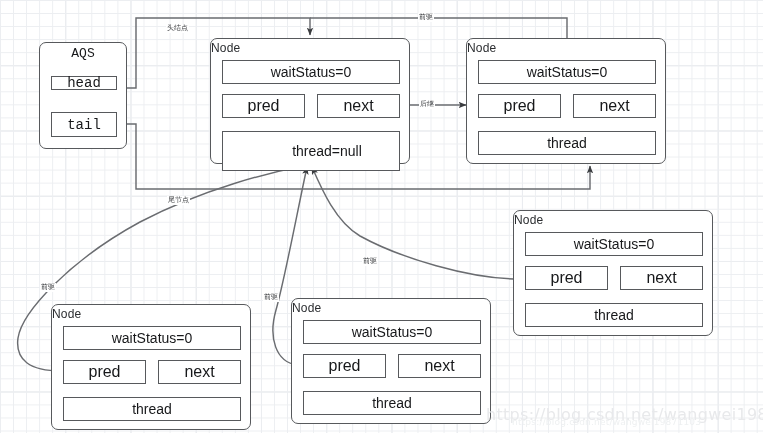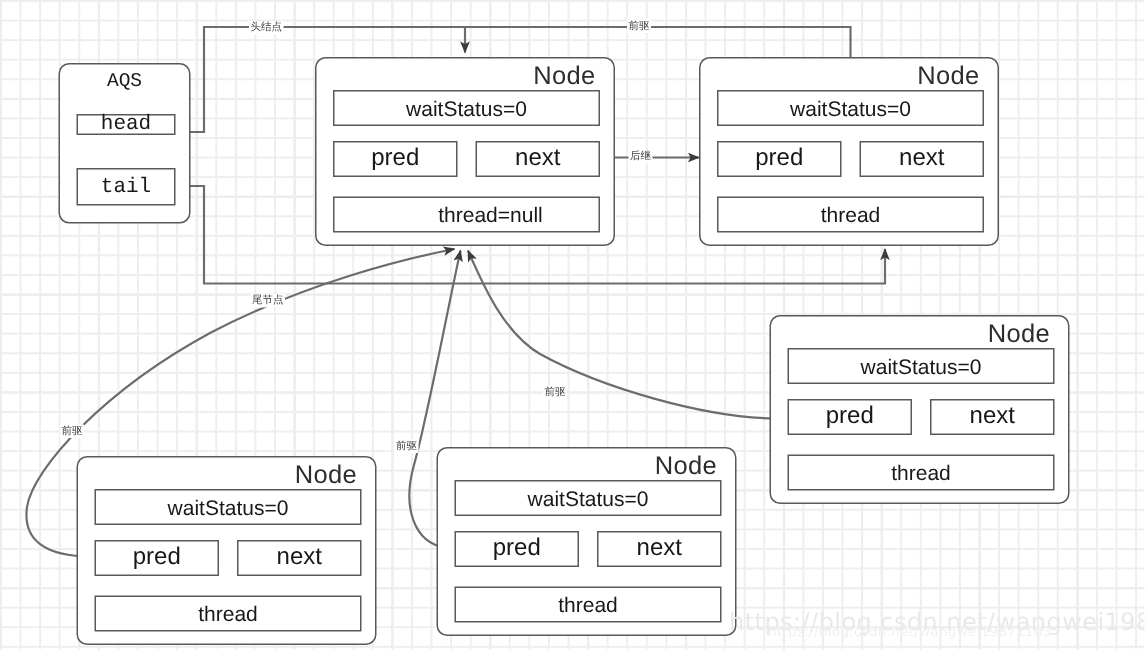--- a/index.html
+++ b/index.html
@@ -24,23 +24,23 @@
   svg#wires{position:absolute;left:0;top:0;width:763px;height:433px;pointer-events:none;}
 
   .node-card{
     position:absolute;
     box-sizing:border-box;
     border:1.6px solid #57595c;
     border-radius:7px;
     background:#ffffff;
   }
   .node-title{
-    position:absolute;left:0;right:12px;top:2px;
-    text-align:right;
-    font-size:17px;
+    position:absolute;left:0;right:0;top:2px;
+    text-align:left;
+    font-size:12px;
     color:#2b2d30;
     letter-spacing:.2px;
   }
   .slot{
     position:absolute;
     box-sizing:border-box;
     border:1.5px solid #57595c;
     background:#ffffff;
     display:flex;align-items:center;justify-content:center;
     font-size:14px;
@@ -121,21 +121,21 @@
     <div class="aqs-title">AQS</div>
     <div class="aqs-slot" style="left:11px;top:33px;width:66px;height:14px;">head</div>
     <div class="aqs-slot" style="left:11px;top:69px;width:66px;height:25px;">tail</div>
   </div>
 
   <div class="node-card" style="left:210px;top:38px;width:200px;height:126px;">
     <div class="node-title">Node</div>
     <div class="slot" style="left:11px;top:21px;width:178px;height:24px;">waitStatus=0</div>
     <div class="slot small" style="left:11px;top:55px;width:83px;height:24px;">pred</div>
     <div class="slot small" style="left:106px;top:55px;width:83px;height:24px;">next</div>
-    <div class="slot" style="left:11px;top:92px;width:178px;height:24px;padding-left:32px;">thread=null</div>
+    <div class="slot" style="left:11px;top:92px;width:178px;height:40px;padding-left:32px;">thread=null</div>
   </div>
 
   <div class="node-card" style="left:466px;top:38px;width:200px;height:126px;">
     <div class="node-title">Node</div>
     <div class="slot" style="left:11px;top:21px;width:178px;height:24px;">waitStatus=0</div>
     <div class="slot small" style="left:11px;top:55px;width:83px;height:24px;">pred</div>
     <div class="slot small" style="left:106px;top:55px;width:83px;height:24px;">next</div>
     <div class="slot" style="left:11px;top:92px;width:178px;height:24px;">thread</div>
   </div>
 
@@ -156,21 +156,21 @@
   </div>
 
   <div class="node-card" style="left:51px;top:304px;width:200px;height:126px;">
     <div class="node-title">Node</div>
     <div class="slot" style="left:11px;top:21px;width:178px;height:24px;">waitStatus=0</div>
     <div class="slot small" style="left:11px;top:55px;width:83px;height:24px;">pred</div>
     <div class="slot small" style="left:106px;top:55px;width:83px;height:24px;">next</div>
     <div class="slot" style="left:11px;top:92px;width:178px;height:24px;">thread</div>
   </div>
 
-  <div class="edge-label" style="left:166px;top:14px;">头结点</div>
+  <div class="edge-label" style="left:166px;top:24px;">头结点</div>
   <div class="edge-label" style="left:418px;top:13px;">前驱</div>
   <div class="edge-label" style="left:167px;top:196px;">尾节点</div>
   <div class="edge-label" style="left:419px;top:100px;">后继</div>
   <div class="edge-label" style="left:362px;top:257px;">前驱</div>
   <div class="edge-label" style="left:263px;top:293px;">前驱</div>
   <div class="edge-label" style="left:40px;top:283px;">前驱</div>
 
   <div class="watermark wm1">https://blog.csdn.net/wangwei19871103</div>
   <div class="watermark wm2">https://blog.csdn.net/wangwei19871103</div>
 

